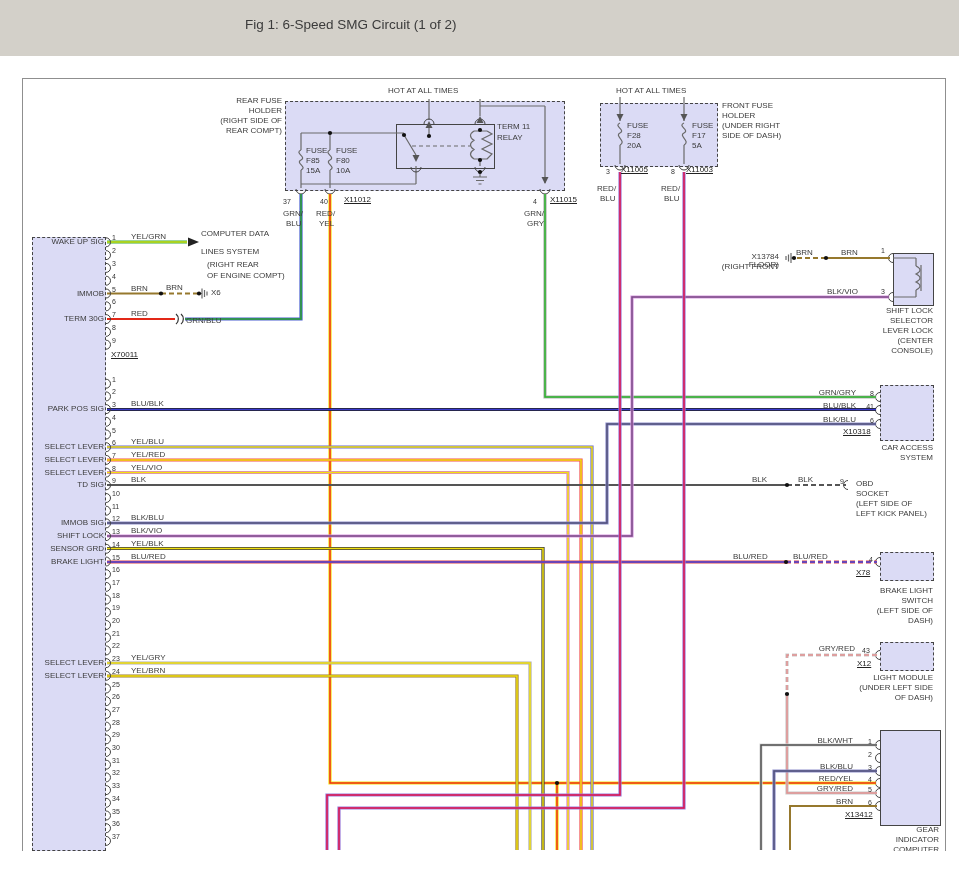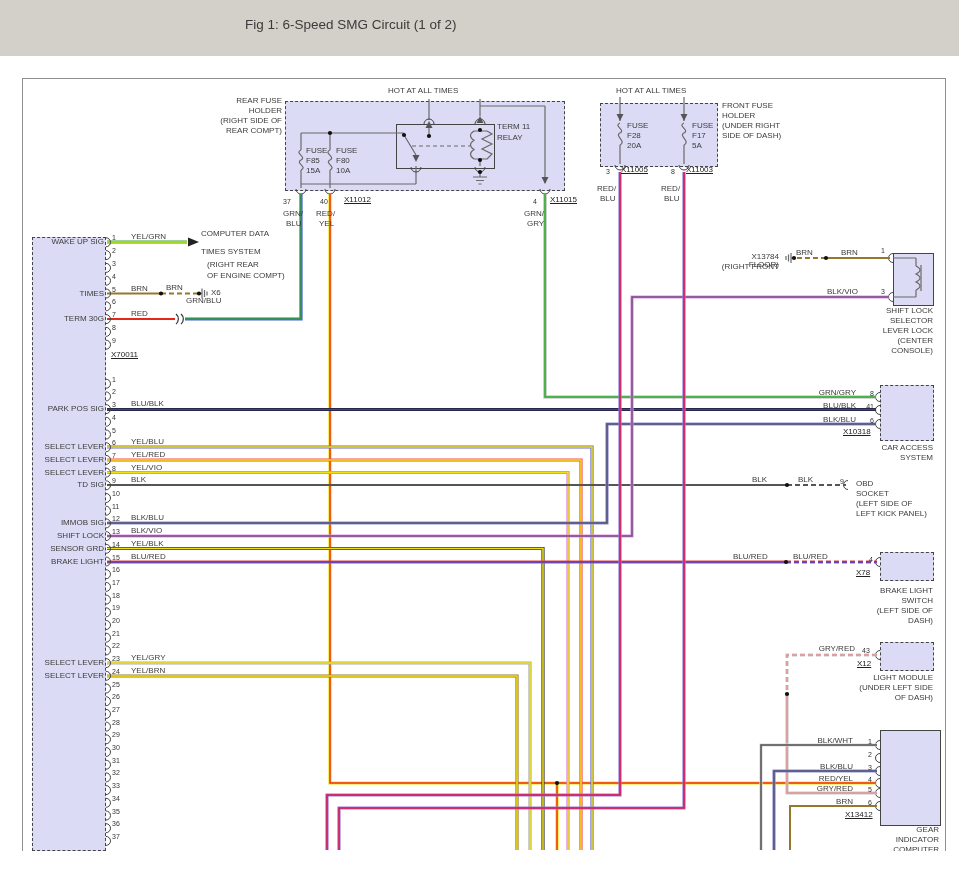--- a/index.html
+++ b/index.html
@@ -238,27 +238,27 @@
   <div class="lb" style="left:316px;top:209px">RED/</div>
   <div class="lb" style="left:319px;top:219px">YEL</div>
   <div class="lb" style="left:524px;top:209px">GRN/</div>
   <div class="lb" style="left:527px;top:219px">GRY</div>
   <div class="lb" style="left:597px;top:184px">RED/</div>
   <div class="lb" style="left:600px;top:194px">BLU</div>
   <div class="lb" style="left:661px;top:184px">RED/</div>
   <div class="lb" style="left:664px;top:194px">BLU</div>
 
   <div class="lb" style="left:201px;top:229px">COMPUTER DATA</div>
-  <div class="lb" style="left:201px;top:247px">TIMES SYSTEM</div>
+  <div class="lb" style="left:201px;top:247px">LINES SYSTEM</div>
   <div class="lb" style="left:207px;top:260px">(RIGHT REAR</div>
   <div class="lb" style="left:207px;top:271px">OF ENGINE COMPT)</div>
   <div class="lb" style="left:211px;top:288px">X6</div>
   <div class="lb u" style="left:111px;top:350px">X70011</div>
   <div class="lb" style="left:166px;top:283px">BRN</div>
-  <div class="lb" style="left:186px;top:296px">GRN/BLU</div>
+  <div class="lb" style="left:186px;top:316px">GRN/BLU</div>
 
   <div class="lb lbr" style="left:735px;top:252px;width:44px">X13784</div>
   <div class="lb lbr" style="left:711px;top:262px;width:68px">(RIGHT FRONT</div>
   <div class="lb lbr" style="left:711px;top:260px;width:68px">FLOOR)</div>
   <div class="lb" style="left:796px;top:248px">BRN</div>
   <div class="lb" style="left:841px;top:248px">BRN</div>
   <div class="lb num" style="left:881px;top:246px">1</div>
   <div class="lb num" style="left:881px;top:287px">3</div>
   <div class="lb lbr" style="left:812px;top:287px;width:46px">BLK/VIO</div>
   <div class="lb lbr" style="left:848px;top:306px;width:85px">SHIFT LOCK</div>
@@ -301,21 +301,21 @@
   <div class="lb lbr" style="left:855px;top:845px;width:84px">COMPUTER</div>
 
   <div id="gen">
       <div class="lb num" style="left: 112px; top: 233.3px;">1</div>
       <div class="lb lbr" style="left: 33px; width: 71px; top: 237.3px;">WAKE UP SIG</div>
       <div class="lb" style="left: 131px; top: 232.3px;">YEL/GRN</div>
       <div class="lb num" style="left: 112px; top: 246.1px;">2</div>
       <div class="lb num" style="left: 112px; top: 258.9px;">3</div>
       <div class="lb num" style="left: 112px; top: 271.7px;">4</div>
       <div class="lb num" style="left: 112px; top: 284.5px;">5</div>
-      <div class="lb lbr" style="left: 33px; width: 71px; top: 288.5px;">TIMES</div>
+      <div class="lb lbr" style="left: 33px; width: 71px; top: 288.5px;">IMMOB</div>
       <div class="lb" style="left: 131px; top: 283.5px;">BRN</div>
       <div class="lb num" style="left: 112px; top: 297.3px;">6</div>
       <div class="lb num" style="left: 112px; top: 310.1px;">7</div>
       <div class="lb lbr" style="left: 33px; width: 71px; top: 314.1px;">TERM 30G</div>
       <div class="lb" style="left: 131px; top: 309.1px;">RED</div>
       <div class="lb num" style="left: 112px; top: 322.9px;">8</div>
       <div class="lb num" style="left: 112px; top: 335.7px;">9</div>
       <div class="lb num" style="left: 112px; top: 374.7px;">1</div>
       <div class="lb num" style="left: 112px; top: 387.4px;">2</div>
       <div class="lb num" style="left: 112px; top: 400.1px;">3</div>

